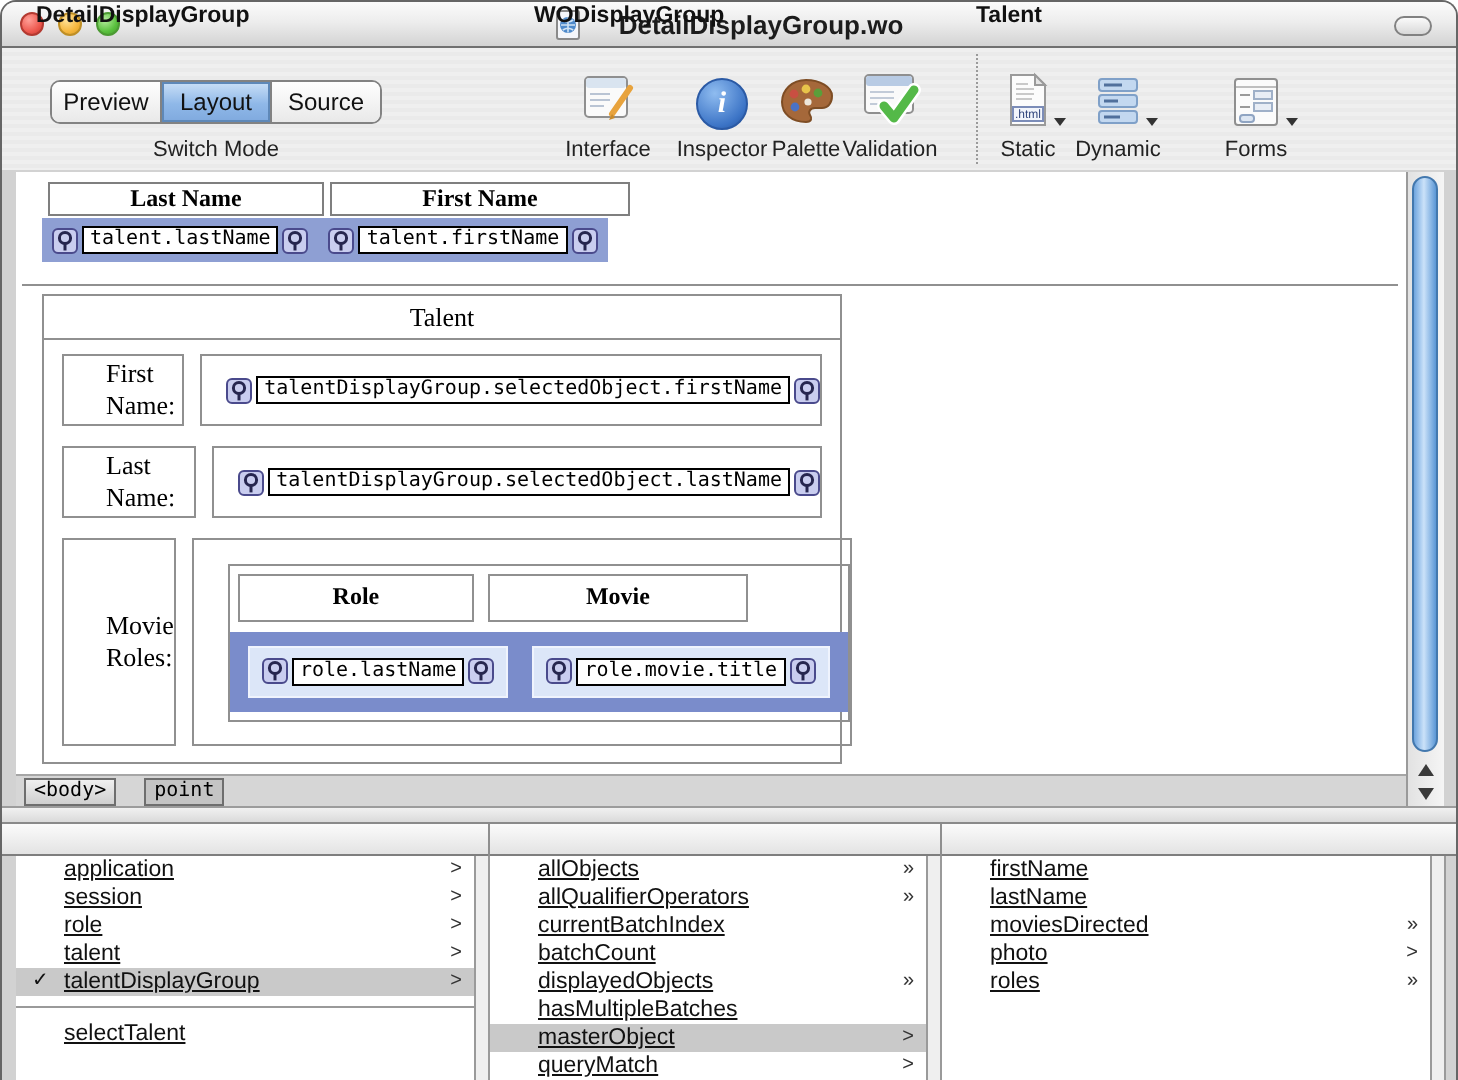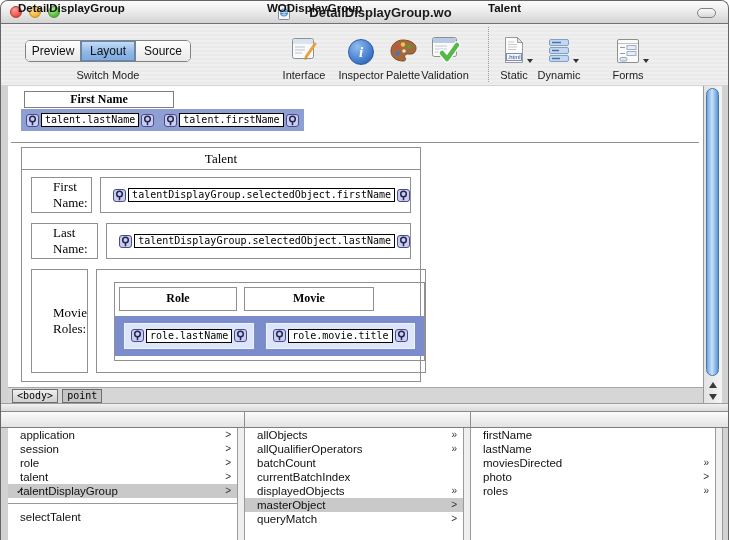--- a/index.html
+++ b/index.html
@@ -73,37 +73,37 @@
   .vscroll{position:absolute;left:702px;top:85px;width:19px;height:317px;background:linear-gradient(90deg,#E2E2E2,#F5F5F5);
     border-left:1px solid #9a9a9a;box-sizing:border-box;}
   .vthumb{position:absolute;left:2px;top:2px;width:13px;height:288px;border-radius:7px;border:1px solid #4378AE;
     background:linear-gradient(90deg,#6FA5DF,#CBE2F9 45%,#5B97D6);box-sizing:border-box;}
   .sbtn{position:absolute;left:0;width:18px;height:12px;display:flex;align-items:center;justify-content:center;}
   .sbtn.up{top:293px;} .sbtn.down{top:305px;}
   .tri-up{width:0;height:0;border-left:4px solid transparent;border-right:4px solid transparent;border-bottom:6px solid #3a3a3a;}
   .tri-down{width:0;height:0;border-left:4px solid transparent;border-right:4px solid transparent;border-top:6px solid #3a3a3a;}
   
   .pathbar{position:absolute;left:7px;top:386px;width:695px;height:16px;background:#D6D6D6;border-top:1px solid #A6A6A6;
-    display:flex;align-items:center;padding-left:4px;box-sizing:border-box;gap:4px;}
+    display:flex;align-items:center;padding-left:4px;box-sizing:border-box;gap:14px;}
   .ptag{font-family:"DejaVu Sans Mono",monospace;font-size:10px;line-height:12px;padding:0 4px;
     border:1px solid #6E6E6E;background:linear-gradient(#F0F0F0,#CFCFCF);color:#000;}
   .ptag.current{background:#C4C4C4;}
   
   .divider{position:absolute;left:0;top:402px;width:729px;height:9px;background:linear-gradient(#F1F1F1,#DADADA);
     border-top:1px solid #9C9C9C;border-bottom:1px solid #8A8A8A;box-sizing:border-box;}
   .handle{position:absolute;left:356px;top:1px;}
   
   .band{position:absolute;left:0;top:411px;width:729px;height:16px;background:linear-gradient(#FBFBFB,#E3E3E3);
     border-bottom:1px solid #7E7E7E;box-sizing:border-box;}
   .band-label{position:absolute;top:1px;font-size:11.5px;font-weight:bold;color:#111;white-space:nowrap;}
   .band-sep{position:absolute;top:411px;width:1px;height:16px;background:#8E8E8E;}
   .colpanel{position:absolute;top:427px;bottom:0;background:#fff;overflow:hidden;}
   .strip{position:absolute;top:427px;bottom:0;width:8px;background:#EFEFEF;border-left:1px solid #9a9a9a;
     border-right:1px solid #9a9a9a;box-sizing:border-box;}
-  .row{position:relative;height:14px;line-height:14px;font-size:11.5px;color:#111;padding-left:12px;white-space:nowrap;}
+  .row{position:relative;height:14px;line-height:14px;font-size:11.5px;color:#111;padding-left:24px;white-space:nowrap;text-decoration:underline;}
   .row.sel{background:#C9C9C9;}
   .mark{position:absolute;left:8px;font-size:10px;}
   .arrow{position:absolute;right:7px;color:#333;font-size:10px;letter-spacing:-1px;}
   .col-sep{height:1px;background:#9a9a9a;margin:5px 0 6px 0;}
 </style>
 </head>
 <body>
 
 <div id="window">
 
@@ -234,20 +234,21 @@
       <span class="tool-label">Forms</span>
     </div>
   </div>
 
   <div class="frame-bg"></div>
 
   <div class="canvas">
 
     <div class="t1">
       <div class="t1-head">
+        <div class="t1-hcell w1">Last Name</div>
         <div class="t1-hcell w2">First Name</div>
       </div>
       <div class="t1-row">
         <div class="bcell">
           <span class="bicon">
               <svg width="9" height="11" viewBox="0 0 9 11">
                 <circle cx="4.5" cy="4" r="2.8" fill="none" stroke="#26264F" stroke-width="1.5"></circle>
                 <path d="M4.5 6.8v3.4" stroke="#26264F" stroke-width="1.5"></path>
               </svg>
             </span>
@@ -406,23 +407,24 @@
     <div class="row"><span class="ilabel">talent</span><span class="arrow">&gt;</span></div>
     <div class="row sel"><span class="mark">✓</span><span class="ilabel">talentDisplayGroup</span><span class="arrow">&gt;</span></div>
     <div class="col-sep"></div>
     <div class="row"><span class="ilabel">selectTalent</span></div>
   </div>
   <div class="strip" style="left:236px;"></div>
 
   <div class="colpanel" style="left:244px;width:218px;">
     <div class="row"><span class="ilabel">allObjects</span><span class="arrow">»</span></div>
     <div class="row"><span class="ilabel">allQualifierOperators</span><span class="arrow">»</span></div>
+    <div class="row"><span class="ilabel">currentBatchIndex</span></div>
     <div class="row"><span class="ilabel">batchCount</span></div>
-    <div class="row"><span class="ilabel">currentBatchIndex</span></div>
     <div class="row"><span class="ilabel">displayedObjects</span><span class="arrow">»</span></div>
+    <div class="row"><span class="ilabel">hasMultipleBatches</span></div>
     <div class="row sel"><span class="ilabel">masterObject</span><span class="arrow">&gt;</span></div>
     <div class="row"><span class="ilabel">queryMatch</span><span class="arrow">&gt;</span></div>
   </div>
   <div class="strip" style="left:462px;"></div>
 
   <div class="colpanel" style="left:470px;width:244px;">
     <div class="row"><span class="ilabel">firstName</span></div>
     <div class="row"><span class="ilabel">lastName</span></div>
     <div class="row"><span class="ilabel">moviesDirected</span><span class="arrow">»</span></div>
     <div class="row"><span class="ilabel">photo</span><span class="arrow">&gt;</span></div>

